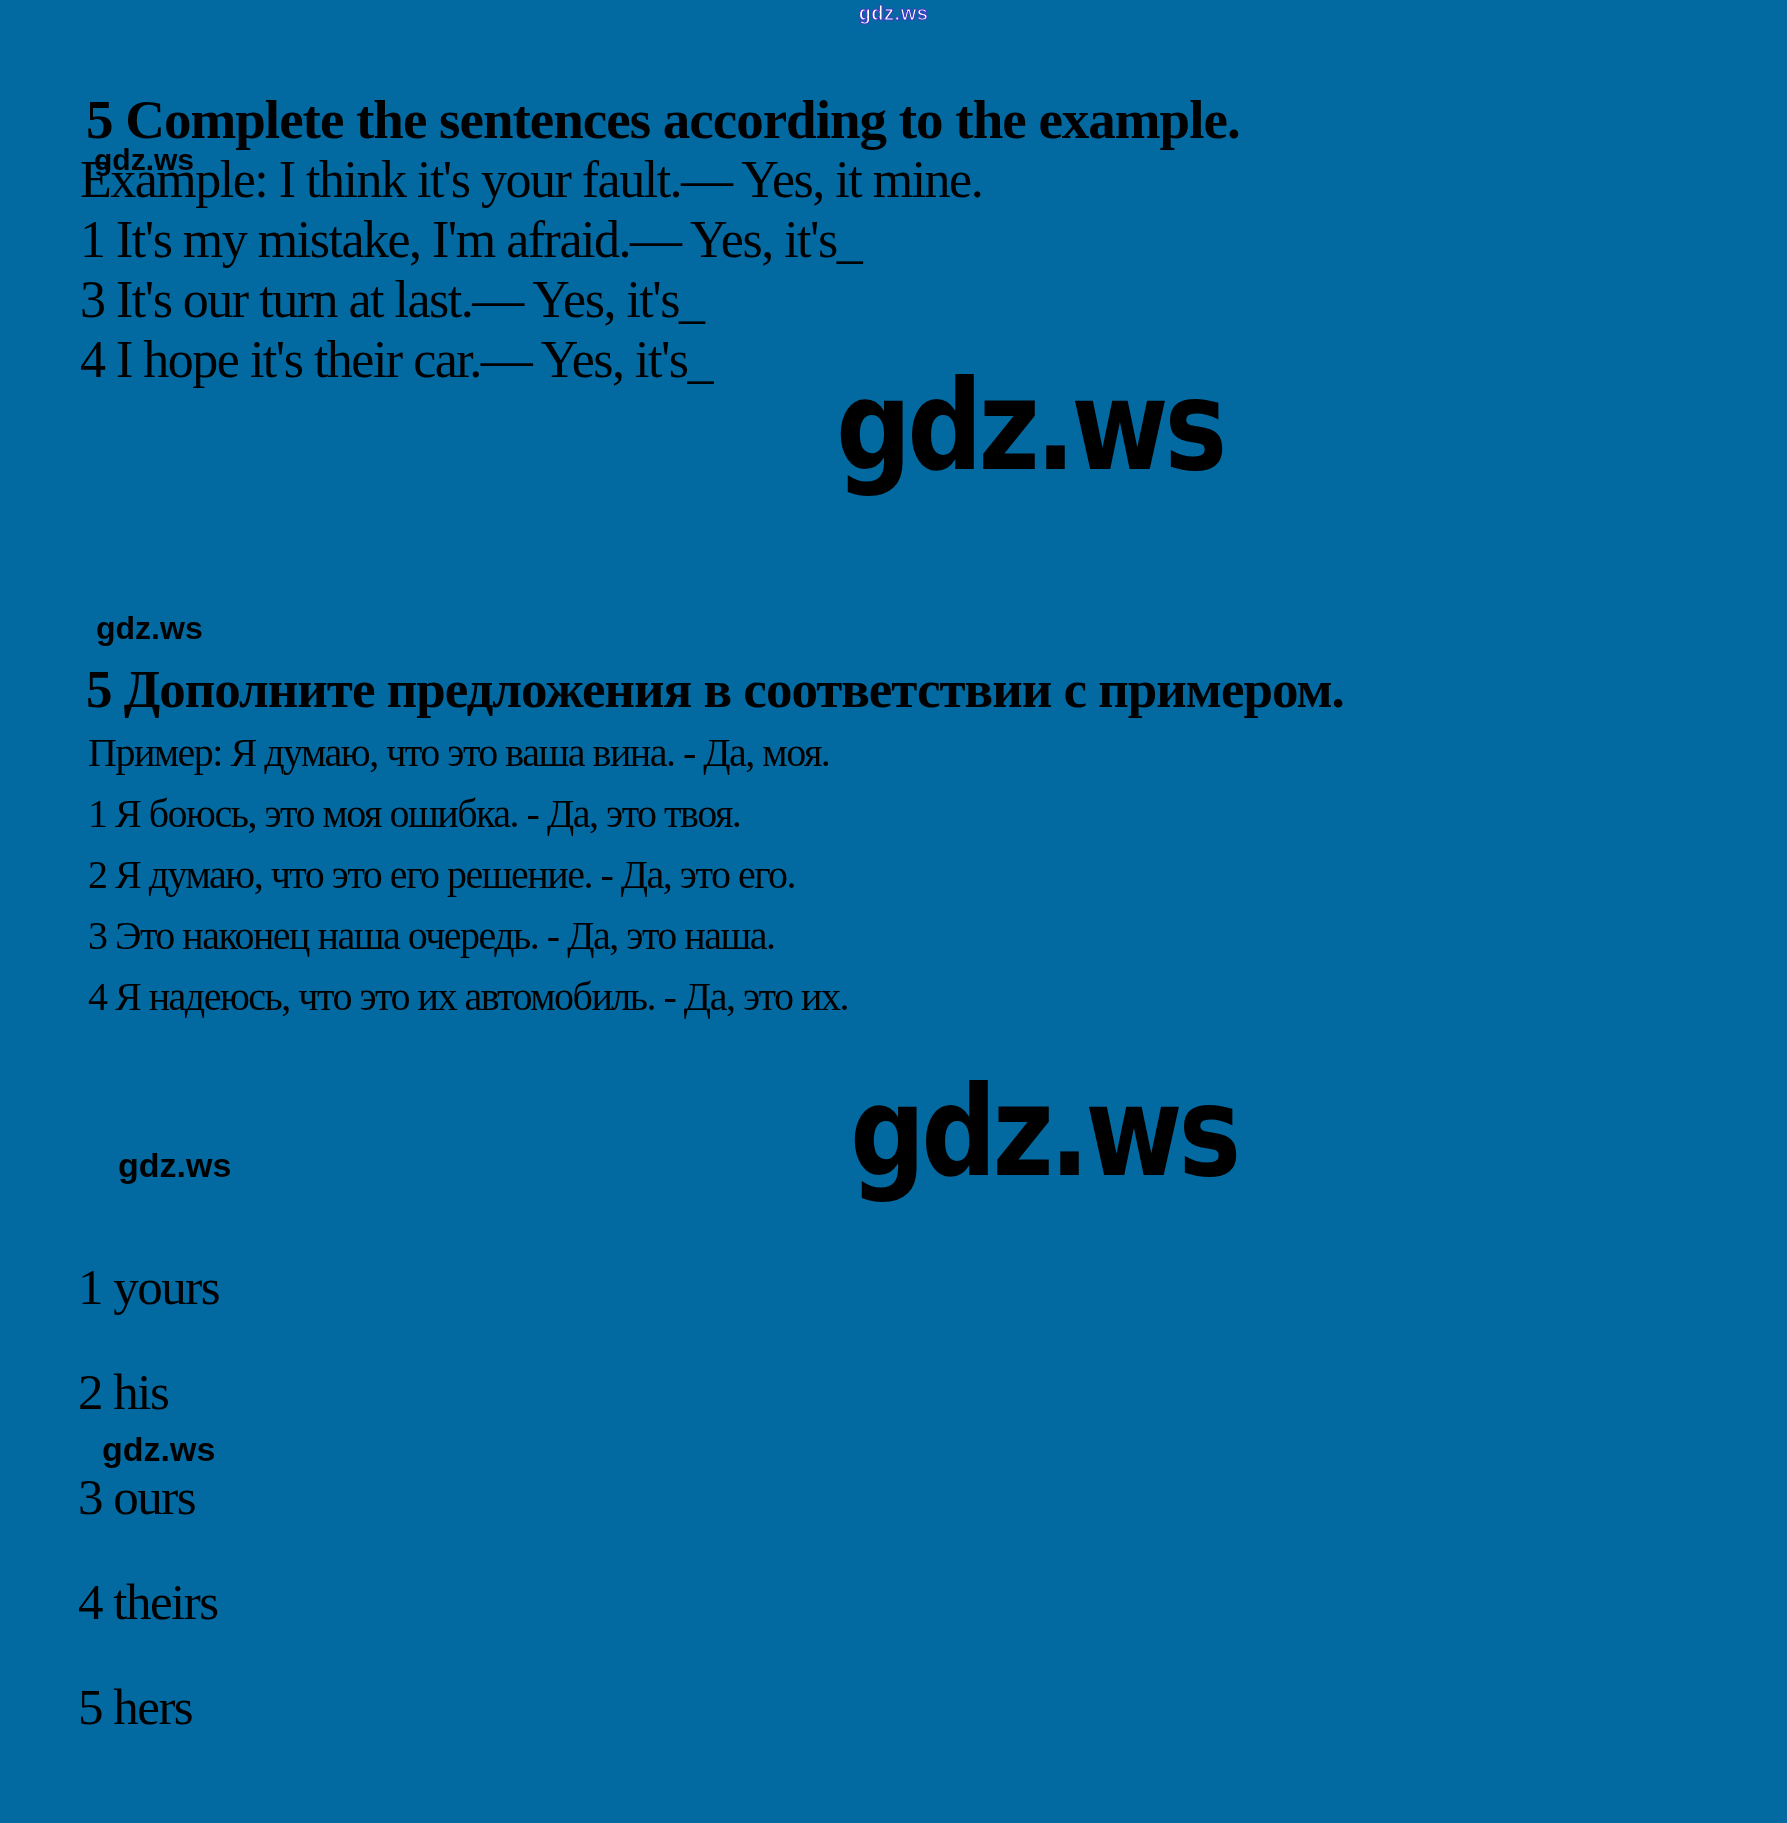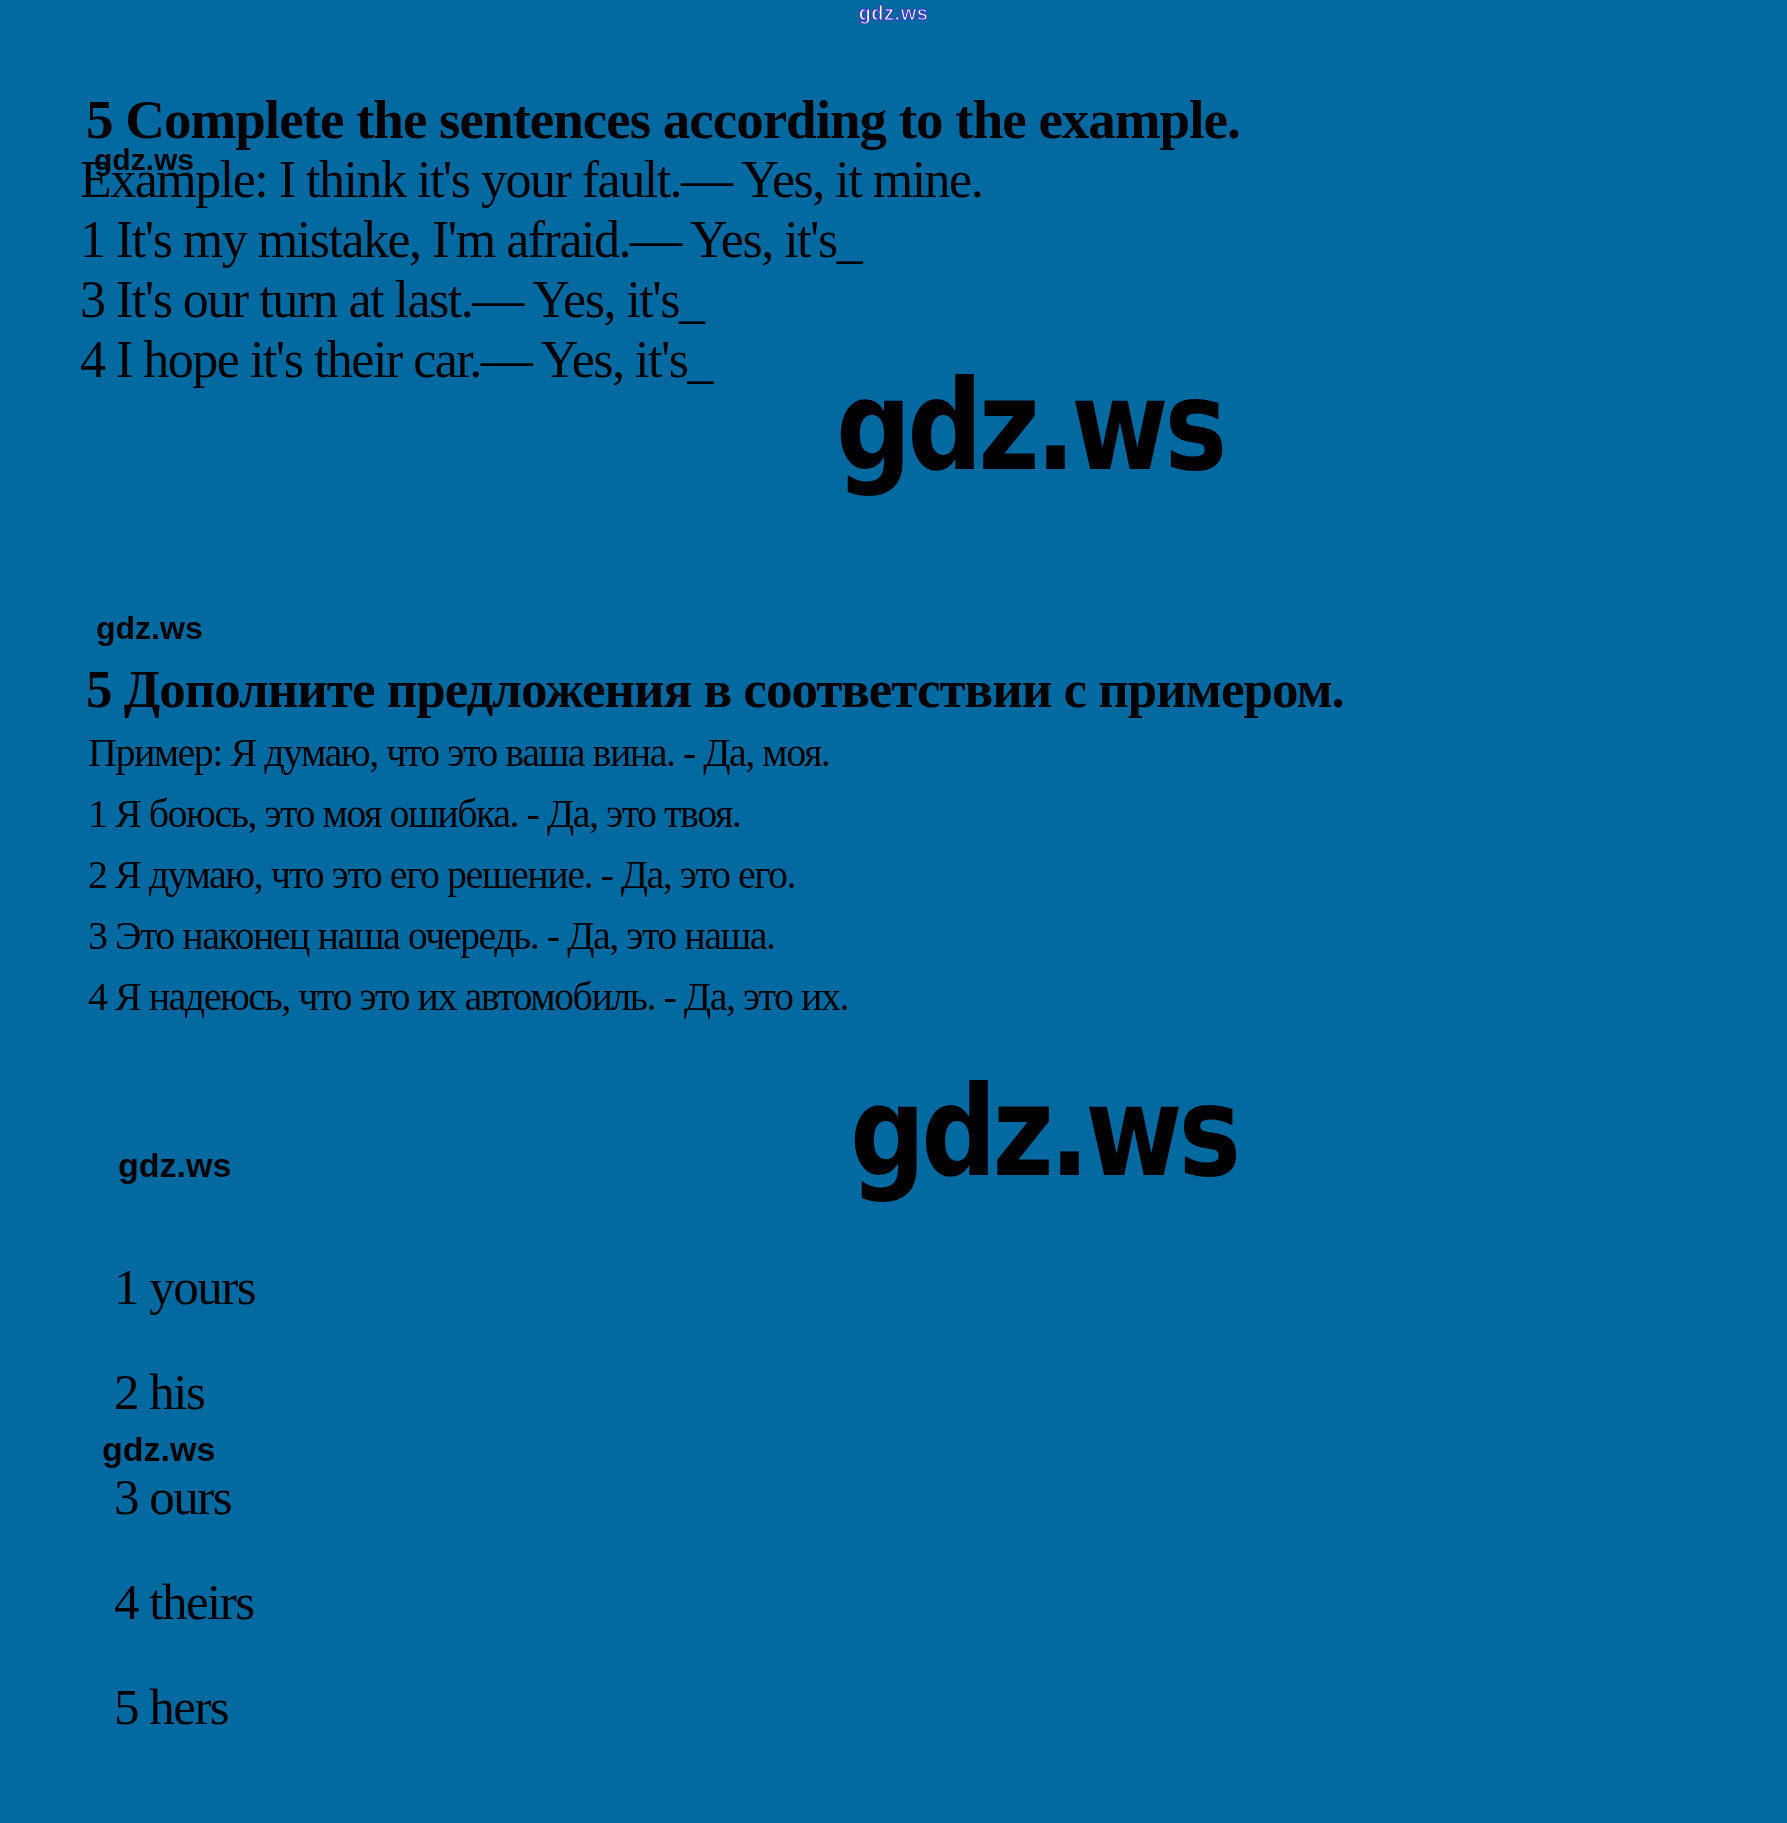--- a/index.html
+++ b/index.html
@@ -63,21 +63,21 @@
     transform:scaleX(0.85);
     transform-origin:left top;
     color:#000;
   }
 
   
   .answers{
     font-size:51px;
     line-height:50px;
   }
-  .answers .line{margin-bottom:55px;margin-left:36px;}
+  .answers .line{margin-bottom:55px;}
 </style>
 </head>
 <body>
 
 <div class="page">
 
   <div class="abs top-link">gdz.ws</div>
 
   <div class="abs serif heading" style="left:86px;top:90px;">5 Complete the sentences according to the example.</div>
 

